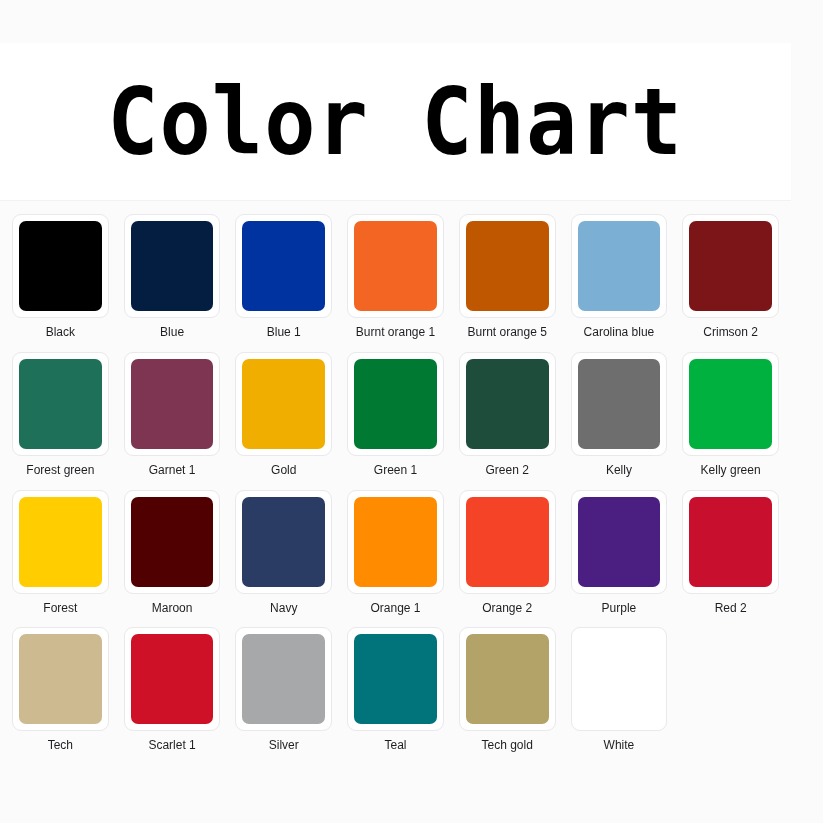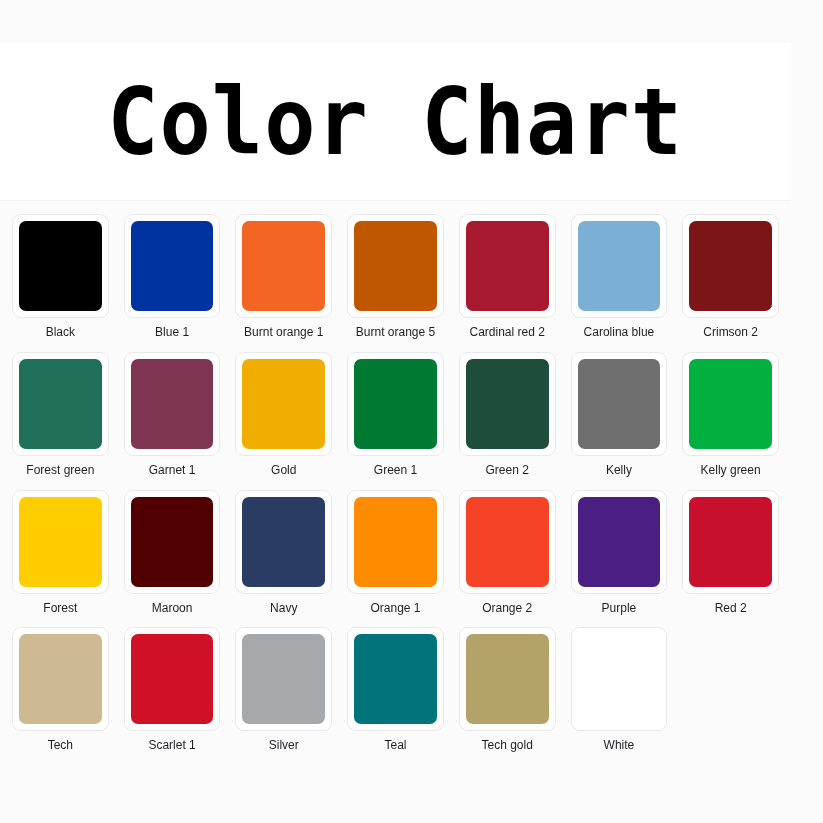--- a/index.html
+++ b/index.html
@@ -103,41 +103,41 @@
   <div class="grid-wrap">
     <div class="grid" id="swatch-grid">
         <div class="cell">
           <div class="card">
             <div class="chip" style="background: rgb(0, 0, 0);"></div>
           </div>
           <div class="label">Black</div>
         </div>
         <div class="cell">
           <div class="card">
+            <div class="chip" style="background: rgb(4, 30, 66);"></div>
+          </div>
+          <div class="label">Blue</div>
+        </div>
+        <div class="cell">
+          <div class="card">
             <div class="chip" style="background: rgb(0, 51, 160);"></div>
           </div>
           <div class="label">Blue 1</div>
         </div>
         <div class="cell">
           <div class="card">
             <div class="chip" style="background: rgb(242, 101, 34);"></div>
           </div>
           <div class="label">Burnt orange 1</div>
         </div>
         <div class="cell">
           <div class="card">
             <div class="chip" style="background: rgb(191, 87, 0);"></div>
           </div>
           <div class="label">Burnt orange 5</div>
-        </div>
-        <div class="cell">
-          <div class="card">
-            <div class="chip" style="background: rgb(166, 25, 46);"></div>
-          </div>
-          <div class="label">Cardinal red 2</div>
         </div>
         <div class="cell">
           <div class="card">
             <div class="chip" style="background: rgb(123, 175, 212);"></div>
           </div>
           <div class="label">Carolina blue</div>
         </div>
         <div class="cell">
           <div class="card">
             <div class="chip" style="background: rgb(124, 21, 24);"></div>

